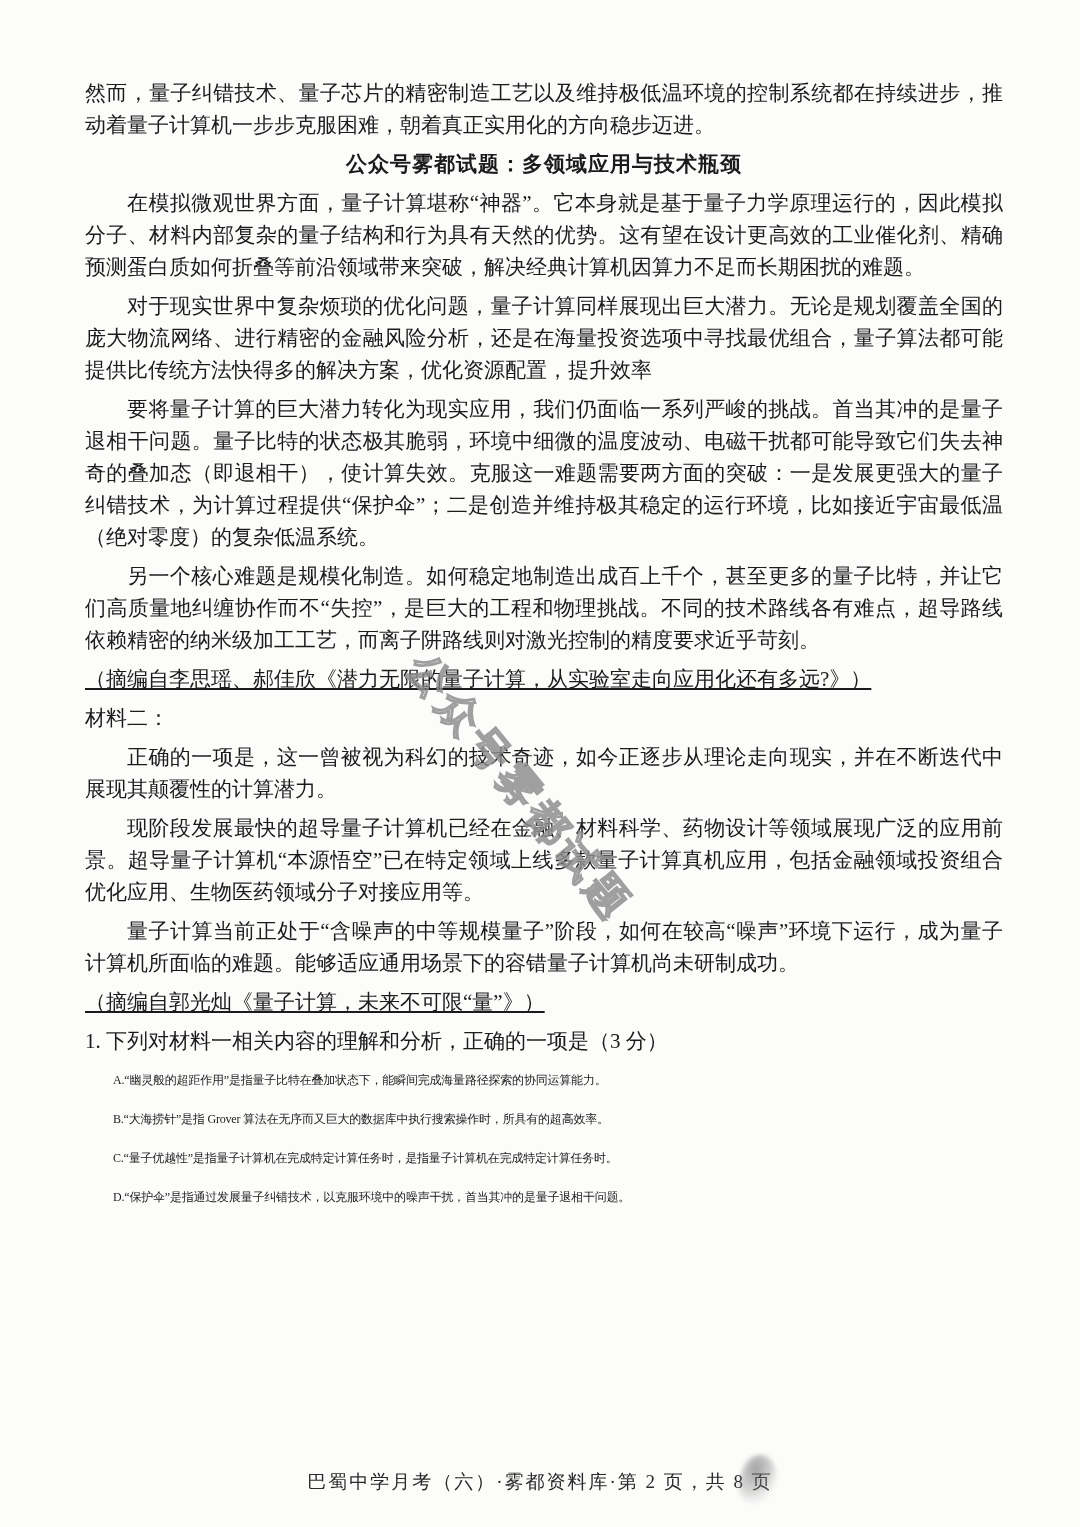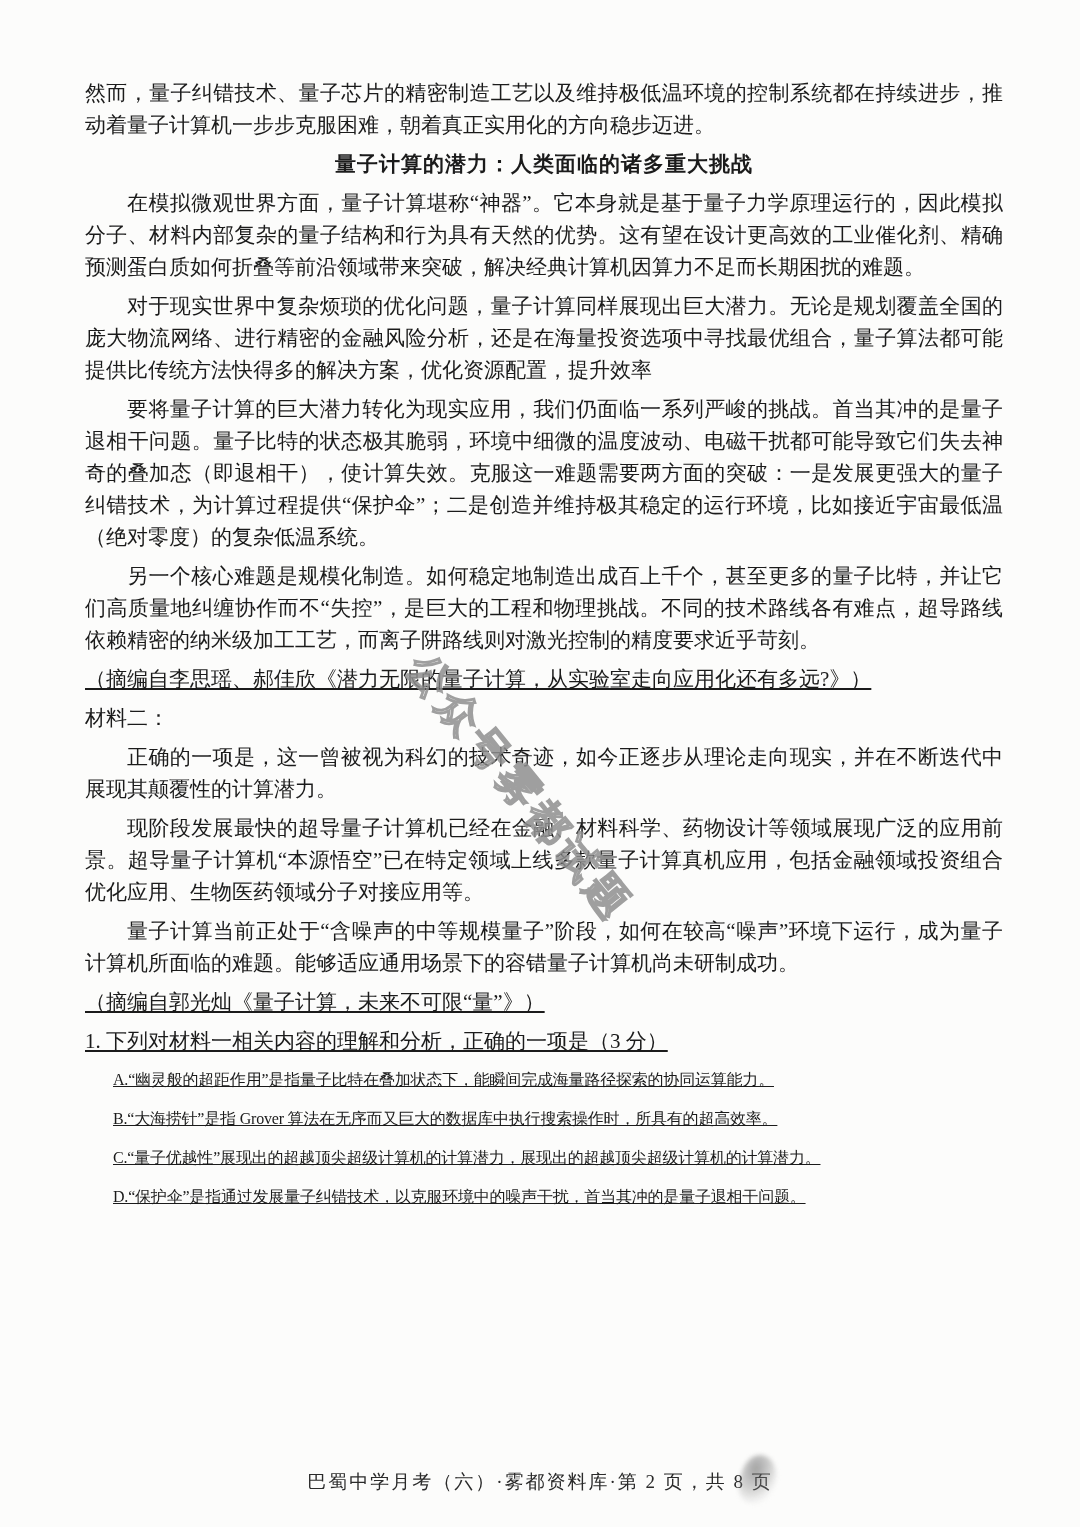--- a/index.html
+++ b/index.html
@@ -17,22 +17,22 @@
     left:78px;top:70px;width:932px;
     font-size:21px;line-height:32px;
     text-align:justify;
     text-justify:inter-ideograph;
   }
   .content p{margin:7px;text-indent:2em;}
   .content p.noindent{text-indent:0;}
   .content p.heading{text-indent:0;text-align:center;font-weight:bold;letter-spacing:1px;}
   .content p.attribution{text-indent:0;text-align:left;text-decoration:underline;}
   .content p.label{text-indent:0;}
-  .content p.question{text-indent:0;text-decoration:underline;}
-  .content p.option{text-indent:0;padding-left:28px;font-size:16px;letter-spacing:-0.2px;text-decoration:underline;}
+  .content p.question{text-indent:0;}
+  .content p.option{text-indent:0;padding-left:28px;font-size:12px;letter-spacing:-0.2px;}
   .watermark{
     position:absolute;
     left:438px;top:642px;
     transform:rotate(51deg);
     transform-origin:0 0;
     font-size:42px;
     letter-spacing:5px;
     font-weight:bold;
     color:transparent;
     -webkit-text-stroke:1.5px #8f8f8f;
@@ -60,35 +60,35 @@
     z-index:6;
   }
 </style>
 </head>
 <body>
 
 <div class="page">
 
   <div class="content">
     <p class="noindent">然而，量子纠错技术、量子芯片的精密制造工艺以及维持极低温环境的控制系统都在持续进步，推动着量子计算机一步步克服困难，朝着真正实用化的方向稳步迈进。</p>
-    <p class="heading">量子计算的潜力：人类面临的诸多重大挑战</p>
+    <p class="heading">公众号雾都试题：多领域应用与技术瓶颈</p>
     <p>在模拟微观世界方面，量子计算堪称“神器”。它本身就是基于量子力学原理运行的，因此模拟分子、材料内部复杂的量子结构和行为具有天然的优势。这有望在设计更高效的工业催化剂、精确预测蛋白质如何折叠等前沿领域带来突破，解决经典计算机因算力不足而长期困扰的难题。</p>
     <p>对于现实世界中复杂烦琐的优化问题，量子计算同样展现出巨大潜力。无论是规划覆盖全国的庞大物流网络、进行精密的金融风险分析，还是在海量投资选项中寻找最优组合，量子算法都可能提供比传统方法快得多的解决方案，优化资源配置，提升效率</p>
     <p>要将量子计算的巨大潜力转化为现实应用，我们仍面临一系列严峻的挑战。首当其冲的是量子退相干问题。量子比特的状态极其脆弱，环境中细微的温度波动、电磁干扰都可能导致它们失去神奇的叠加态（即退相干），使计算失效。克服这一难题需要两方面的突破：一是发展更强大的量子纠错技术，为计算过程提供“保护伞”；二是创造并维持极其稳定的运行环境，比如接近宇宙最低温（绝对零度）的复杂低温系统。</p>
     <p>另一个核心难题是规模化制造。如何稳定地制造出成百上千个，甚至更多的量子比特，并让它们高质量地纠缠协作而不“失控”，是巨大的工程和物理挑战。不同的技术路线各有难点，超导路线依赖精密的纳米级加工工艺，而离子阱路线则对激光控制的精度要求近乎苛刻。</p>
     <p class="attribution">（摘编自李思瑶、郝佳欣《潜力无限的量子计算，从实验室走向应用化还有多远?》）</p>
     <p class="label">材料二：</p>
     <p>正确的一项是，这一曾被视为科幻的技术奇迹，如今正逐步从理论走向现实，并在不断迭代中展现其颠覆性的计算潜力。</p>
     <p>现阶段发展最快的超导量子计算机已经在金融、材料科学、药物设计等领域展现广泛的应用前景。超导量子计算机“本源悟空”已在特定领域上线多款量子计算真机应用，包括金融领域投资组合优化应用、生物医药领域分子对接应用等。</p>
     <p>量子计算当前正处于“含噪声的中等规模量子”阶段，如何在较高“噪声”环境下运行，成为量子计算机所面临的难题。能够适应通用场景下的容错量子计算机尚未研制成功。</p>
     <p class="attribution">（摘编自郭光灿《量子计算，未来不可限“量”》）</p>
     <p class="question">1. 下列对材料一相关内容的理解和分析，正确的一项是（3 分）</p>
     <p class="option">A.“幽灵般的超距作用”是指量子比特在叠加状态下，能瞬间完成海量路径探索的协同运算能力。</p>
     <p class="option">B.“大海捞针”是指 Grover 算法在无序而又巨大的数据库中执行搜索操作时，所具有的超高效率。</p>
-    <p class="option">C.“量子优越性”展现出的超越顶尖超级计算机的计算潜力，展现出的超越顶尖超级计算机的计算潜力。</p>
+    <p class="option">C.“量子优越性”是指量子计算机在完成特定计算任务时，是指量子计算机在完成特定计算任务时。</p>
     <p class="option">D.“保护伞”是指通过发展量子纠错技术，以克服环境中的噪声干扰，首当其冲的是量子退相干问题。</p>
   </div>
 
   <div class="watermark">公众号雾都试题</div>
 
   <div class="smudge"></div>
 
   <div class="footer">巴蜀中学月考（六）·雾都资料库·第 2 页，共 8 页</div>
 
 </div>

